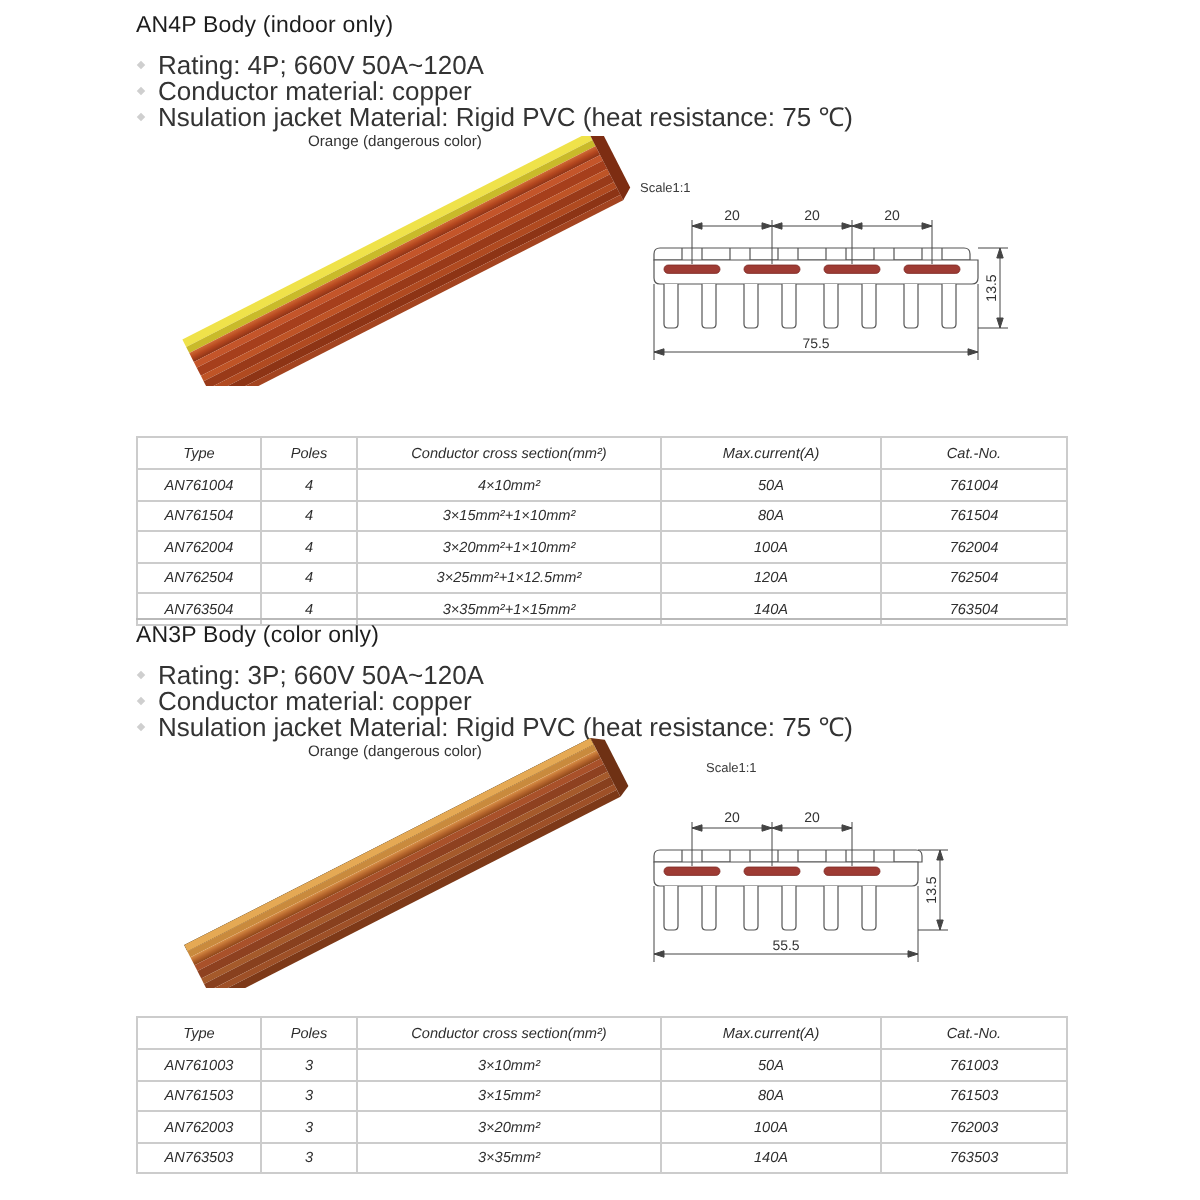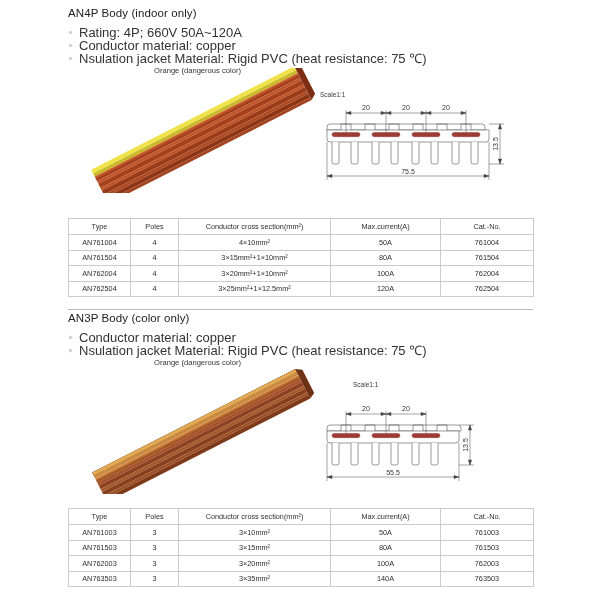--- a/index.html
+++ b/index.html
@@ -109,20 +109,21 @@
   }
   #table-4p { top: 218px; }
   #table-3p { top: 508px; }
   .spec-table th, .spec-table td {
     border: 1px solid #cccccc;
     text-align: center;
     vertical-align: middle;
     height: 14.5px;
     font-weight: normal;
     padding: 0;
+    font-style: italic;
   }
   .spec-table th { height: 15px; }
   .col-type   { width: 62px; }
   .col-poles  { width: 48px; }
   .col-cross  { width: 152px; }
   .col-max    { width: 110px; }
   .col-cat    { width: 93px; }
 </style>
 </head>
 <body>
@@ -273,28 +274,39 @@
         <td>100A</td>
         <td>762004</td>
       </tr>
       <tr>
         <td>AN762504</td>
         <td>4</td>
         <td>3×25mm²+1×12.5mm²</td>
         <td>120A</td>
         <td>762504</td>
       </tr>
+      <tr>
+        <td>AN763504</td>
+        <td>4</td>
+        <td>3×35mm²+1×15mm²</td>
+        <td>140A</td>
+        <td>763504</td>
+      </tr>
     </tbody>
   </table>
 
   <div class="divider" id="divider-3p"></div>
 
   <div class="section" id="section-3p">
     <div class="sec-title">AN3P Body (color only)</div>
     <ul class="bullets">
+      <li>
+        <span class="bullet-mark"></span>
+        <span>Rating:  3P;  660V   50A~120A</span>
+      </li>
       <li>
         <span class="bullet-mark"></span>
         <span>Conductor material: copper</span>
       </li>
       <li>
         <span class="bullet-mark"></span>
         <span>Nsulation jacket Material: Rigid PVC (heat resistance: 75 ℃)</span>
       </li>
     </ul>
     <div class="sub-line">Orange (dangerous color)</div>

